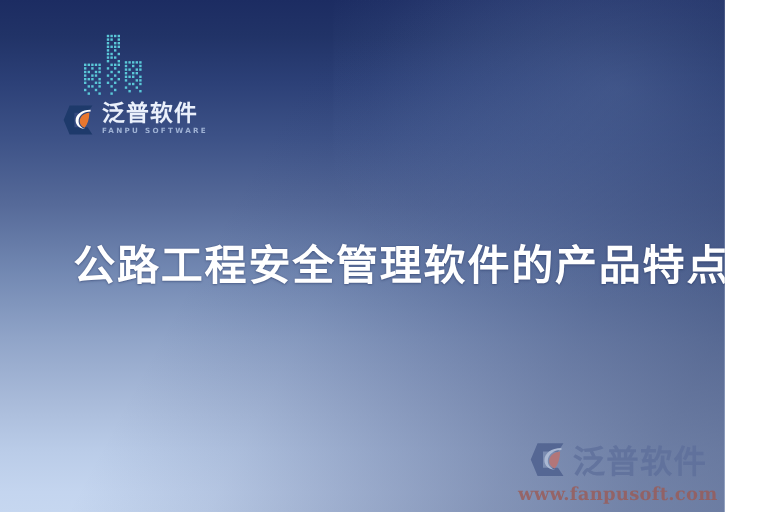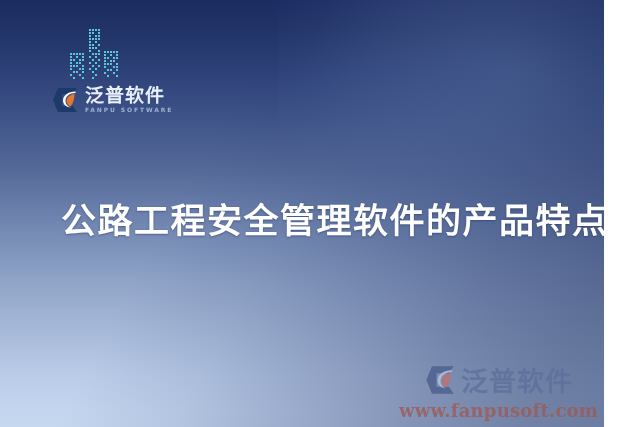--- a/index.html
+++ b/index.html
@@ -138,21 +138,21 @@
   .wm-cn {
     font-size: 27px;
     font-weight: 700;
     color: #5e6f9b;
     letter-spacing: 1px;
     white-space: nowrap;
   }
   .wm-url {
     margin-top: 1px;
     font-family: "DejaVu Serif", "Liberation Serif", serif;
-    font-size: 18px;
+    font-size: 15px;
     font-weight: 700;
     color: #9c5a54;
     letter-spacing: 0.2px;
     white-space: nowrap;
     text-align: center;
   }
 </style>
 </head>
 <body>
 

